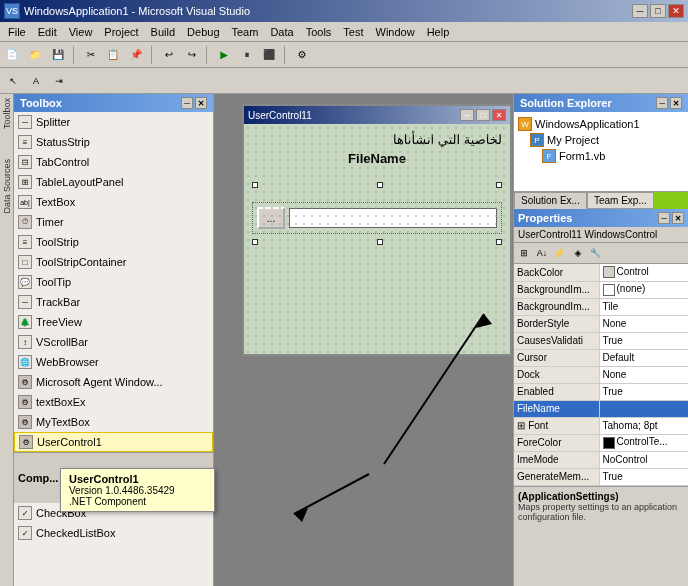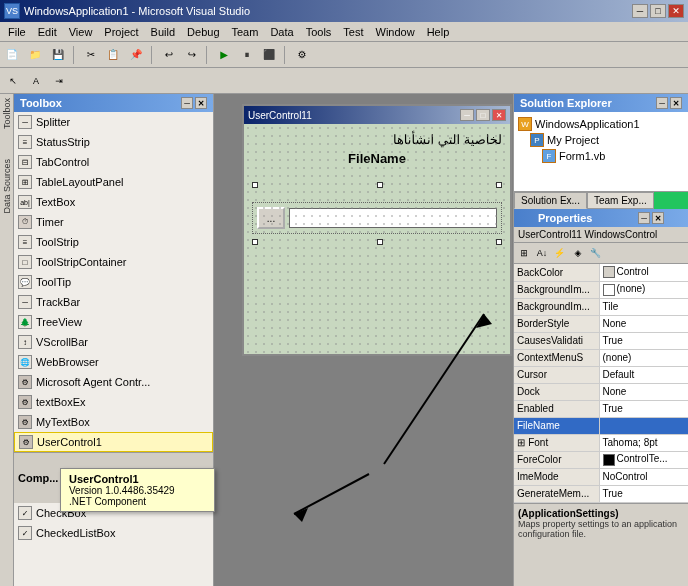--- a/index.html
+++ b/index.html
@@ -339,21 +339,21 @@
       justify-content: space-between;
     }
     .solution-content {
       background: white;
       height: 80px;
       border-bottom: 1px solid #999;
       overflow: hidden;
     }
     .solution-tabs {
       display: flex;
-      background: #22c55e;
+      background: #84cc16;
     }
     .sol-tab {
       background: #e0dcd4;
       border: 1px solid #999;
       padding: 2px 6px;
       font-size: 10px;
       cursor: pointer;
     }
     .sol-tab.active {
       background: #d4d0c8;
@@ -389,21 +389,21 @@
       flex: 1;
       background: #d4d0c8;
       overflow-y: auto;
     }
     .props-header {
       background: linear-gradient(to right, #4a7fcb, #7aaae8);
       color: white;
       height: 18px;
       display: flex;
       align-items: center;
-      padding: 0 24px;
+      padding: 0 4px;
       font-size: 11px;
       font-weight: bold;
       justify-content: space-between;
       text-align: center;
     }
     .props-title-bar {
       background: #d4d0c8;
       padding: 2px 4px;
       font-size: 10px;
       border-bottom: 1px solid #999;
@@ -618,21 +618,21 @@
       <div class="toolbox-item">
         <div class="tool-icon">↕</div>
         <span>VScrollBar</span>
       </div>
       <div class="toolbox-item">
         <div class="tool-icon">🌐</div>
         <span>WebBrowser</span>
       </div>
       <div class="toolbox-item">
         <div class="tool-icon gear">⚙</div>
-        <span>Microsoft Agent Contr...</span>
+        <span>Microsoft Agent Window...</span>
       </div>
       <div class="toolbox-item">
         <div class="tool-icon gear">⚙</div>
         <span>textBoxEx</span>
       </div>
       <div class="toolbox-item">
         <div class="tool-icon gear">⚙</div>
         <span>MyTextBox</span>
       </div>
       <div class="toolbox-item highlighted">
@@ -770,24 +770,20 @@
         </tr>
         <tr>
           <td>BorderStyle</td>
           <td>None</td>
         </tr>
         <tr>
           <td>CausesValidati</td>
           <td>True</td>
         </tr>
         <tr>
-          <td>ContextMenuS</td>
-          <td>(none)</td>
-        </tr>
-        <tr>
           <td>Cursor</td>
           <td>Default</td>
         </tr>
         <tr>
           <td>Dock</td>
           <td>None</td>
         </tr>
         <tr>
           <td>Enabled</td>
           <td>True</td>

